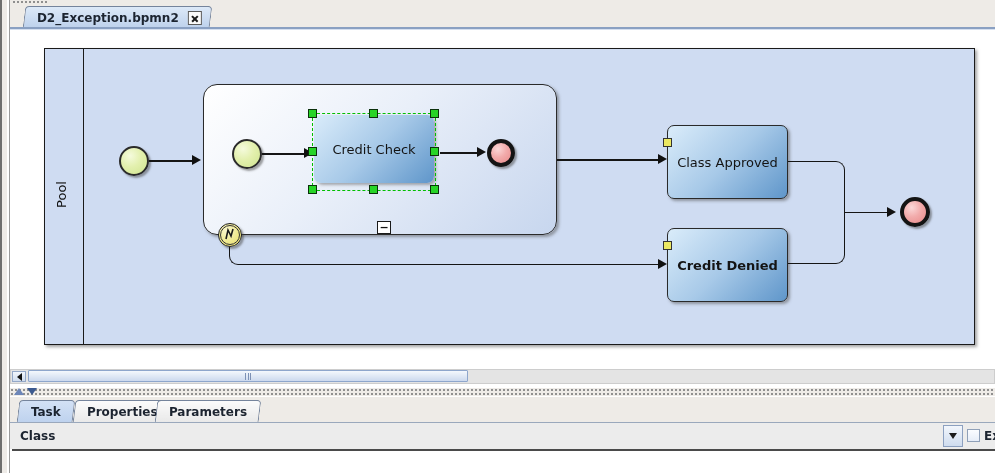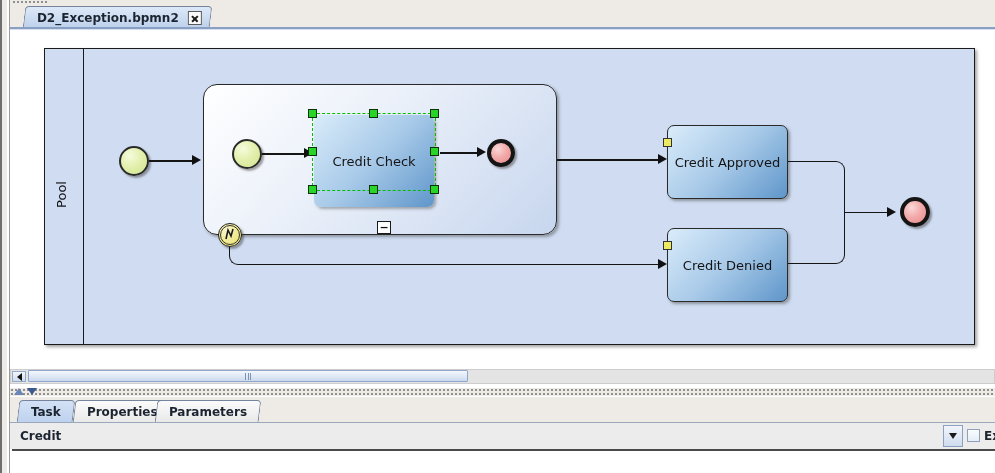--- a/index.html
+++ b/index.html
@@ -160,21 +160,21 @@
 
     <div class="subprocess"></div>
     <div class="collapse-box">
       <span>−</span>
     </div>
 
     <div class="event start-event" style="left:222px; top:110px;"></div>
     <div class="flow-h" style="left:252px; top:124px; width:43px;"></div>
     <div class="arrow-r" style="left:294px; top:119px;"></div>
 
-    <div class="task no-border" style="left:304px; top:86px; width:120px; height:92px;">
+    <div class="task no-border" style="left:304px; top:86px; width:120px; height:68px;">
       <span>Credit Check</span>
     </div>
     <div class="selection" style="left:302px; top:84px; width:124px; height:78px;"></div>
     <div class="handle" style="left:298px; top:80px;"></div>
     <div class="handle" style="left:359px; top:80px;"></div>
     <div class="handle" style="left:420px; top:80px;"></div>
     <div class="handle" style="left:298px; top:118px;"></div>
     <div class="handle" style="left:420px; top:118px;"></div>
     <div class="handle" style="left:298px; top:156px;"></div>
     <div class="handle" style="left:359px; top:156px;"></div>
@@ -192,25 +192,25 @@
     </div>
 
     <div class="flow-h" style="left:547px; top:130px; width:102px;"></div>
     <div class="arrow-r" style="left:648px; top:125px;"></div>
 
     <div class="corner-bl" style="left:219px; top:218px; width:40px; height:18px;"></div>
     <div class="flow-h" style="left:258px; top:234.5px; width:391px;"></div>
     <div class="arrow-r" style="left:648px; top:230px;"></div>
 
     <div class="task" style="left:657px; top:96px; width:121px; height:74px;">
-      <span>Credit Approved</span>
+      <span>Class Approved</span>
     </div>
     <div class="task-marker" style="left:653px; top:109px;"></div>
 
-    <div class="task" style="left:657px; top:199px; width:121px; height:74px;">
+    <div class="task" style="left:657px; top:199px; width:121px; height:74px;font-weight:bold;">
       <span>Credit Denied</span>
     </div>
     <div class="task-marker" style="left:653px; top:212px;"></div>
 
     <div class="corner-tr" style="left:778px; top:132px; width:57px; height:51px;"></div>
     <div class="corner-br" style="left:778px; top:183px; width:57px; height:52px;"></div>
     <div class="flow-h" style="left:835px; top:182.5px; width:43px;"></div>
     <div class="arrow-r" style="left:877px; top:178px;"></div>
     <div class="event end-event" style="left:890px; top:168px; width:30px; height:30px;"></div>
   </div>
@@ -236,21 +236,21 @@
     </div>
     <div class="btab" style="left:64px;">
       <span>Properties</span>
     </div>
     <div class="btab" style="left:146px;">
       <span>Parameters</span>
     </div>
   </div>
 
   <div class="class-row">
-    <span class="class-label">Credit</span>
+    <span class="class-label">Class</span>
     <div class="combo-btn">
       <div class="tri-dn-sm"></div>
     </div>
     <div class="checkbox"></div>
     <span class="chk-label">Ex</span>
   </div>
 
   <div class="bottom-sep"></div>
   <div class="bottom-white"></div>
 

